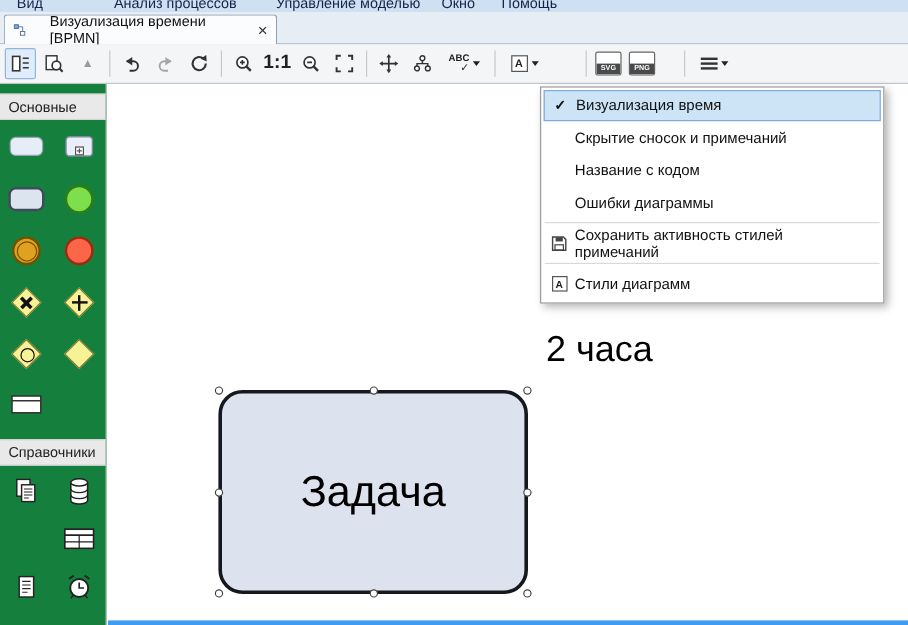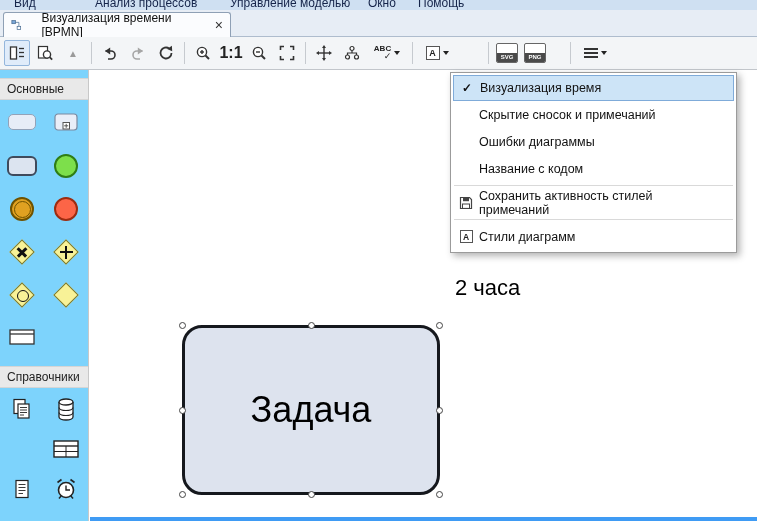--- a/index.html
+++ b/index.html
@@ -29,21 +29,21 @@
   .abc-wrap .abc { font-size: 8px; font-weight: bold; color: #222; }
   .abc-wrap .chk { font-size: 9px; margin-top: -1px; color: #222; }
   .boxA { width: 14px; height: 14px; border: 1px solid #555; display: flex; align-items: center; justify-content: center; font-size: 9px; font-weight: bold; background: #fff; color: #222; }
   .file-badge { width: 22px; height: 20px; border: 1px solid #666; border-radius: 2px; background: #fff; display: flex; align-items: flex-end; justify-content: center; overflow: hidden; }
   .file-badge .lbl { width: 100%; text-align: center; background: #4a4a4a; color: #fff; font-size: 6px; font-weight: bold; line-height: 9px; letter-spacing: 0; }
   .burger { width: 14px; height: 10px; position: relative; }
   .burger::before { content: ""; position: absolute; left: 0; top: 0; width: 14px; height: 2px; background: #333; box-shadow: 0 4px 0 #333, 0 8px 0 #333; }
   .caret { width: 0; height: 0; border-left: 3.5px solid transparent; border-right: 3.5px solid transparent; border-top: 4px solid #222; }
 
   
-  .sidebar { position: absolute; left: 0; top: 70px; width: 89px; bottom: 0; background: #7dd3fc; border-right: 1px solid #c8c8c8; }
+  .sidebar { position: absolute; left: 0; top: 70px; width: 89px; bottom: 0; background: #15803d; border-right: 1px solid #c8c8c8; }
   .sheader { margin-top: 8px; height: 22px; background: #e9e9e9; border-top: 1px solid #d5d5d5; border-bottom: 1px solid #d5d5d5; display: flex; align-items: center; padding-left: 7px; font-size: 12px; color: #222; }
   .prow { display: flex; }
   .h44 { height: 44px; } .h42 { height: 42px; } .h38 { height: 38px; }
   .pcell { width: 44px; display: flex; align-items: center; justify-content: center; }
   .rrect-sm { width: 28px; height: 16px; border: 1px solid #93a2b8; border-radius: 5px; background: #e7edf7; }
   .task-sm { width: 30px; height: 20px; border: 2px solid #3f4a5c; border-radius: 6px; background: #dce4f0; }
   .ev-start { width: 24px; height: 24px; border-radius: 50%; background: #7ddf4b; border: 2px solid #2f7d16; }
   .ev-inter { width: 24px; height: 24px; border-radius: 50%; background: #e0a121; border: 2px solid #6e5200; position: relative; }
   .ev-inter::after { content: ""; position: absolute; inset: 1.5px; border: 1.5px solid #6e5200; border-radius: 50%; }
   .ev-end { width: 24px; height: 24px; border-radius: 50%; background: #fc6547; border: 2px solid #9c2c10; }
@@ -51,21 +51,21 @@
   .gw .dia { position: absolute; left: 5px; top: 5px; width: 18px; height: 18px; transform: rotate(45deg); background: #f8f297; border: 1px solid #77772f; }
   .gw-x::before, .gw-x::after { content: ""; position: absolute; width: 12px; height: 2.6px; background: #111; left: 8px; top: 12.7px; z-index: 1; }
   .gw-x::before { transform: rotate(45deg); }
   .gw-x::after  { transform: rotate(-45deg); }
   .gw-plus::before { content: ""; position: absolute; width: 13px; height: 2.6px; background: #111; left: 7.5px; top: 12.7px; z-index: 1; }
   .gw-plus::after  { content: ""; position: absolute; width: 2.6px; height: 13px; background: #111; left: 12.7px; top: 7.5px; z-index: 1; }
   .gw-o::before { content: ""; position: absolute; left: 9px; top: 9px; width: 10px; height: 10px; border: 1.8px solid #111; border-radius: 50%; z-index: 1; }
 
   
   .canvas { position: absolute; left: 90px; top: 70px; right: 0; bottom: 0; background: #fff; }
-  .time-label { position: absolute; left: 365px; top: 205px; font-size: 22px; color: #000; }
+  .time-label { position: absolute; left: 365px; top: 205px; font-size: 30px; color: #000; }
   .task { position: absolute; left: 92px; top: 255px; width: 258px; height: 170px; background: #dde3ee; border: 3px solid #15181d; border-radius: 20px; display: flex; align-items: center; justify-content: center; font-size: 36px; color: #000; }
   .handle { position: absolute; width: 7px; height: 7px; border: 1px solid #444; background: #fff; border-radius: 50%; }
   .h-nw { left: -6px; top: -6px; }  .h-n { left: calc(50% - 3.5px); top: -6px; }  .h-ne { right: -6px; top: -6px; }
   .h-w  { left: -6px; top: calc(50% - 3.5px); }  .h-e { right: -6px; top: calc(50% - 3.5px); }
   .h-sw { left: -6px; bottom: -6px; } .h-s { left: calc(50% - 3.5px); bottom: -6px; } .h-se { right: -6px; bottom: -6px; }
   .hscroll { position: absolute; left: 90px; right: 0; bottom: 0; height: 4px; background: #3f9bf4; }
 
   
   .dmenu { position: absolute; left: 450px; top: 72px; width: 287px; background: #fff; border: 1px solid #9b9b9b; box-shadow: 3px 3px 7px rgba(0,0,0,.3); padding: 2px; z-index: 20; }
   .ditem { height: 27px; display: flex; align-items: center; font-size: 12.5px; padding-right: 8px; color: #111; }
@@ -364,25 +364,25 @@
         <span class="chk">✓</span>
       </span>
     <span>Визуализация время</span>
   </div>
   <div class="ditem">
     <span class="gut"></span>
     <span>Скрытие сносок и примечаний</span>
   </div>
   <div class="ditem">
     <span class="gut"></span>
-    <span>Ошибки диаграммы</span>
+    <span>Название с кодом</span>
   </div>
   <div class="ditem">
     <span class="gut"></span>
-    <span>Название с кодом</span>
+    <span>Ошибки диаграммы</span>
   </div>
   <div class="dsep"></div>
   <div class="ditem">
     <span class="gut">
       <svg width="14" height="14" viewBox="0 0 14 14">
         <path d="M1.5 1.5 h9 l2 2 v9 h-11 z" fill="#fff" stroke="#444" stroke-width="1.2"></path>
         <rect x="4" y="1.8" width="6" height="3.4" fill="#444"></rect>
         <rect x="3.5" y="8" width="7" height="4.4" fill="none" stroke="#444" stroke-width="1"></rect>
       </svg>
     </span>

